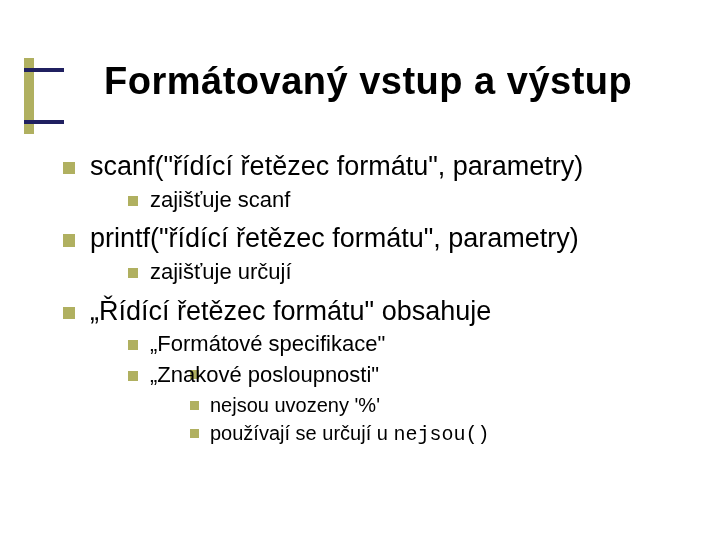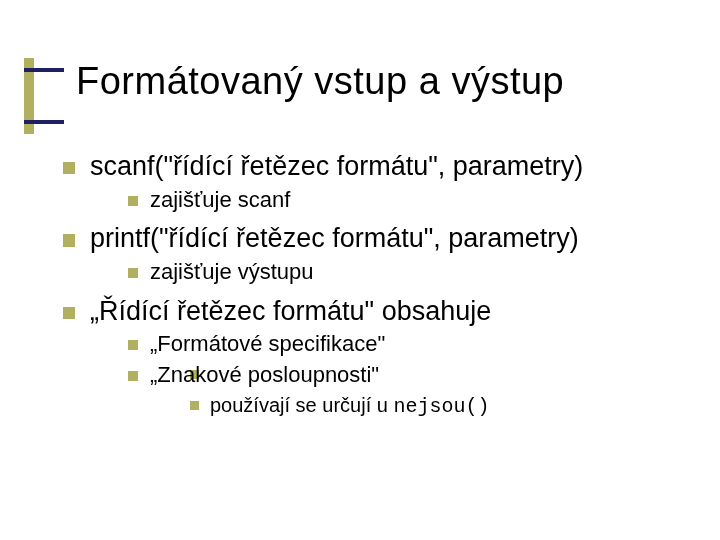--- a/index.html
+++ b/index.html
@@ -28,24 +28,24 @@
   }
   .accent-tick {
     position: absolute;
     left: 24px;
     width: 40px;
     height: 4px;
     background: #202060;
   }
   .title {
     position: absolute;
-    left: 76px;
+    left: 104px;
     top: 60px;
     font-size: 38px;
-    font-weight: 400;
+    font-weight: 700;
     letter-spacing: 0.5px;
   }
   .content {
     position: absolute;
     left: 60px;
     top: 150px;
     right: 30px;
   }
   ul {
     list-style: none;
@@ -110,21 +110,21 @@
       </li>
 
       <li class="gap"></li>
 
       <li class="lvl1">
         <span class="bullet"></span>
         <span>printf("řídící řetězec formátu", parametry)</span>
       </li>
       <li class="lvl2">
         <span class="bullet"></span>
-        <span>zajišťuje výstupu</span>
+        <span>zajišťuje určují</span>
       </li>
 
       <li class="gap"></li>
 
       <li class="lvl1">
         <span class="bullet"></span>
         <span>„Řídící řetězec formátu" obsahuje</span>
       </li>
       <li class="lvl2">
         <span class="bullet"></span>
@@ -132,20 +132,21 @@
       </li>
       <li class="lvl3">
         <span class="bullet"></span>
       </li>
       <li class="lvl2">
         <span class="bullet"></span>
         <span>„Znakové posloupnosti"</span>
       </li>
       <li class="lvl3">
         <span class="bullet"></span>
+        <span>nejsou uvozeny '%'</span>
       </li>
       <li class="lvl3">
         <span class="bullet"></span>
         <span>používají se určují u </span><span class="mono">nejsou()</span>
       </li>
     </ul>
   </div>
 </div>
 
 </body></html>

